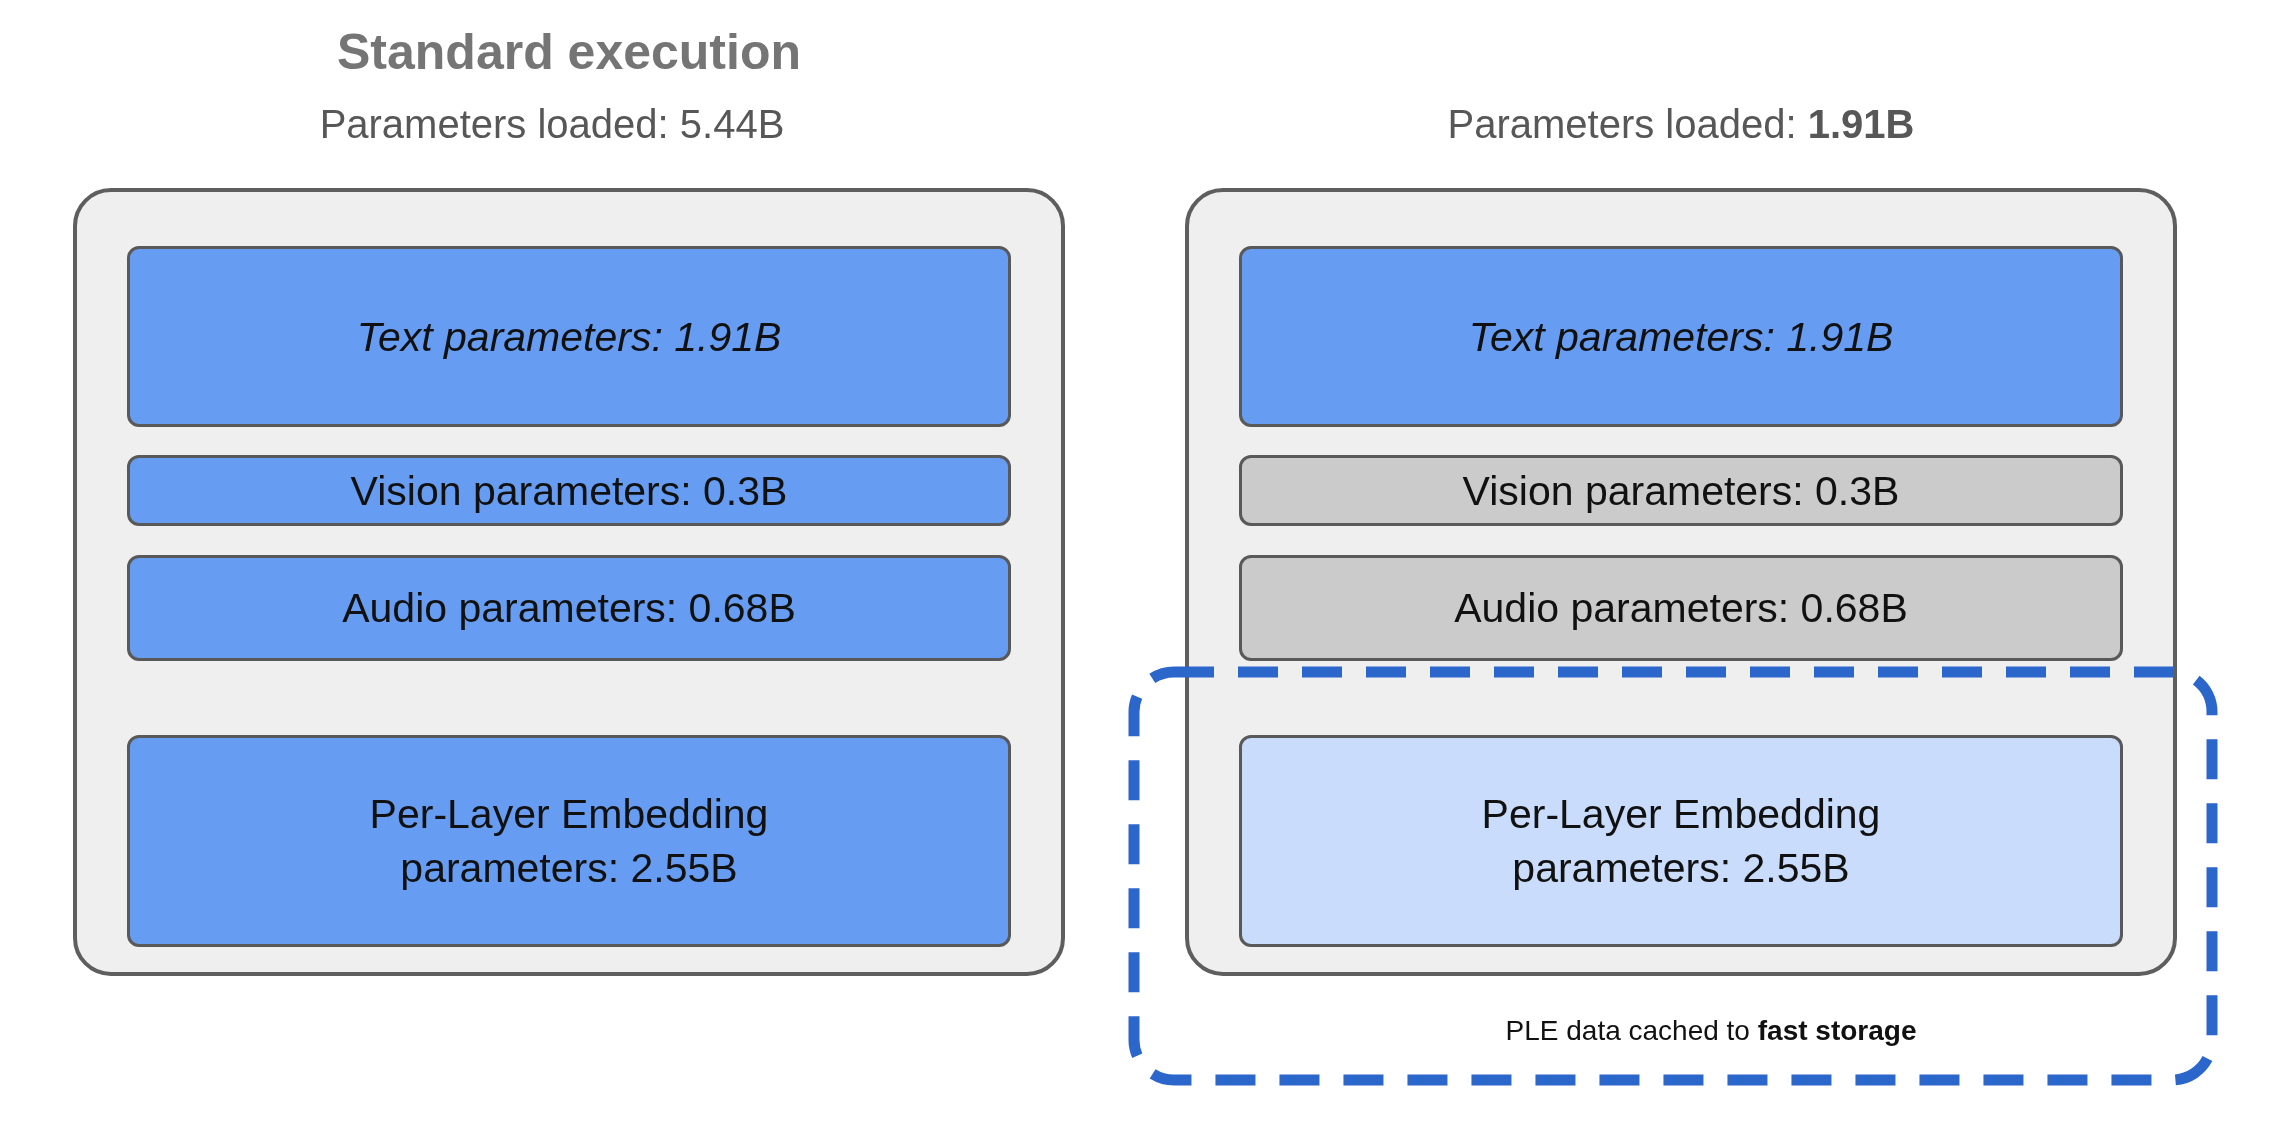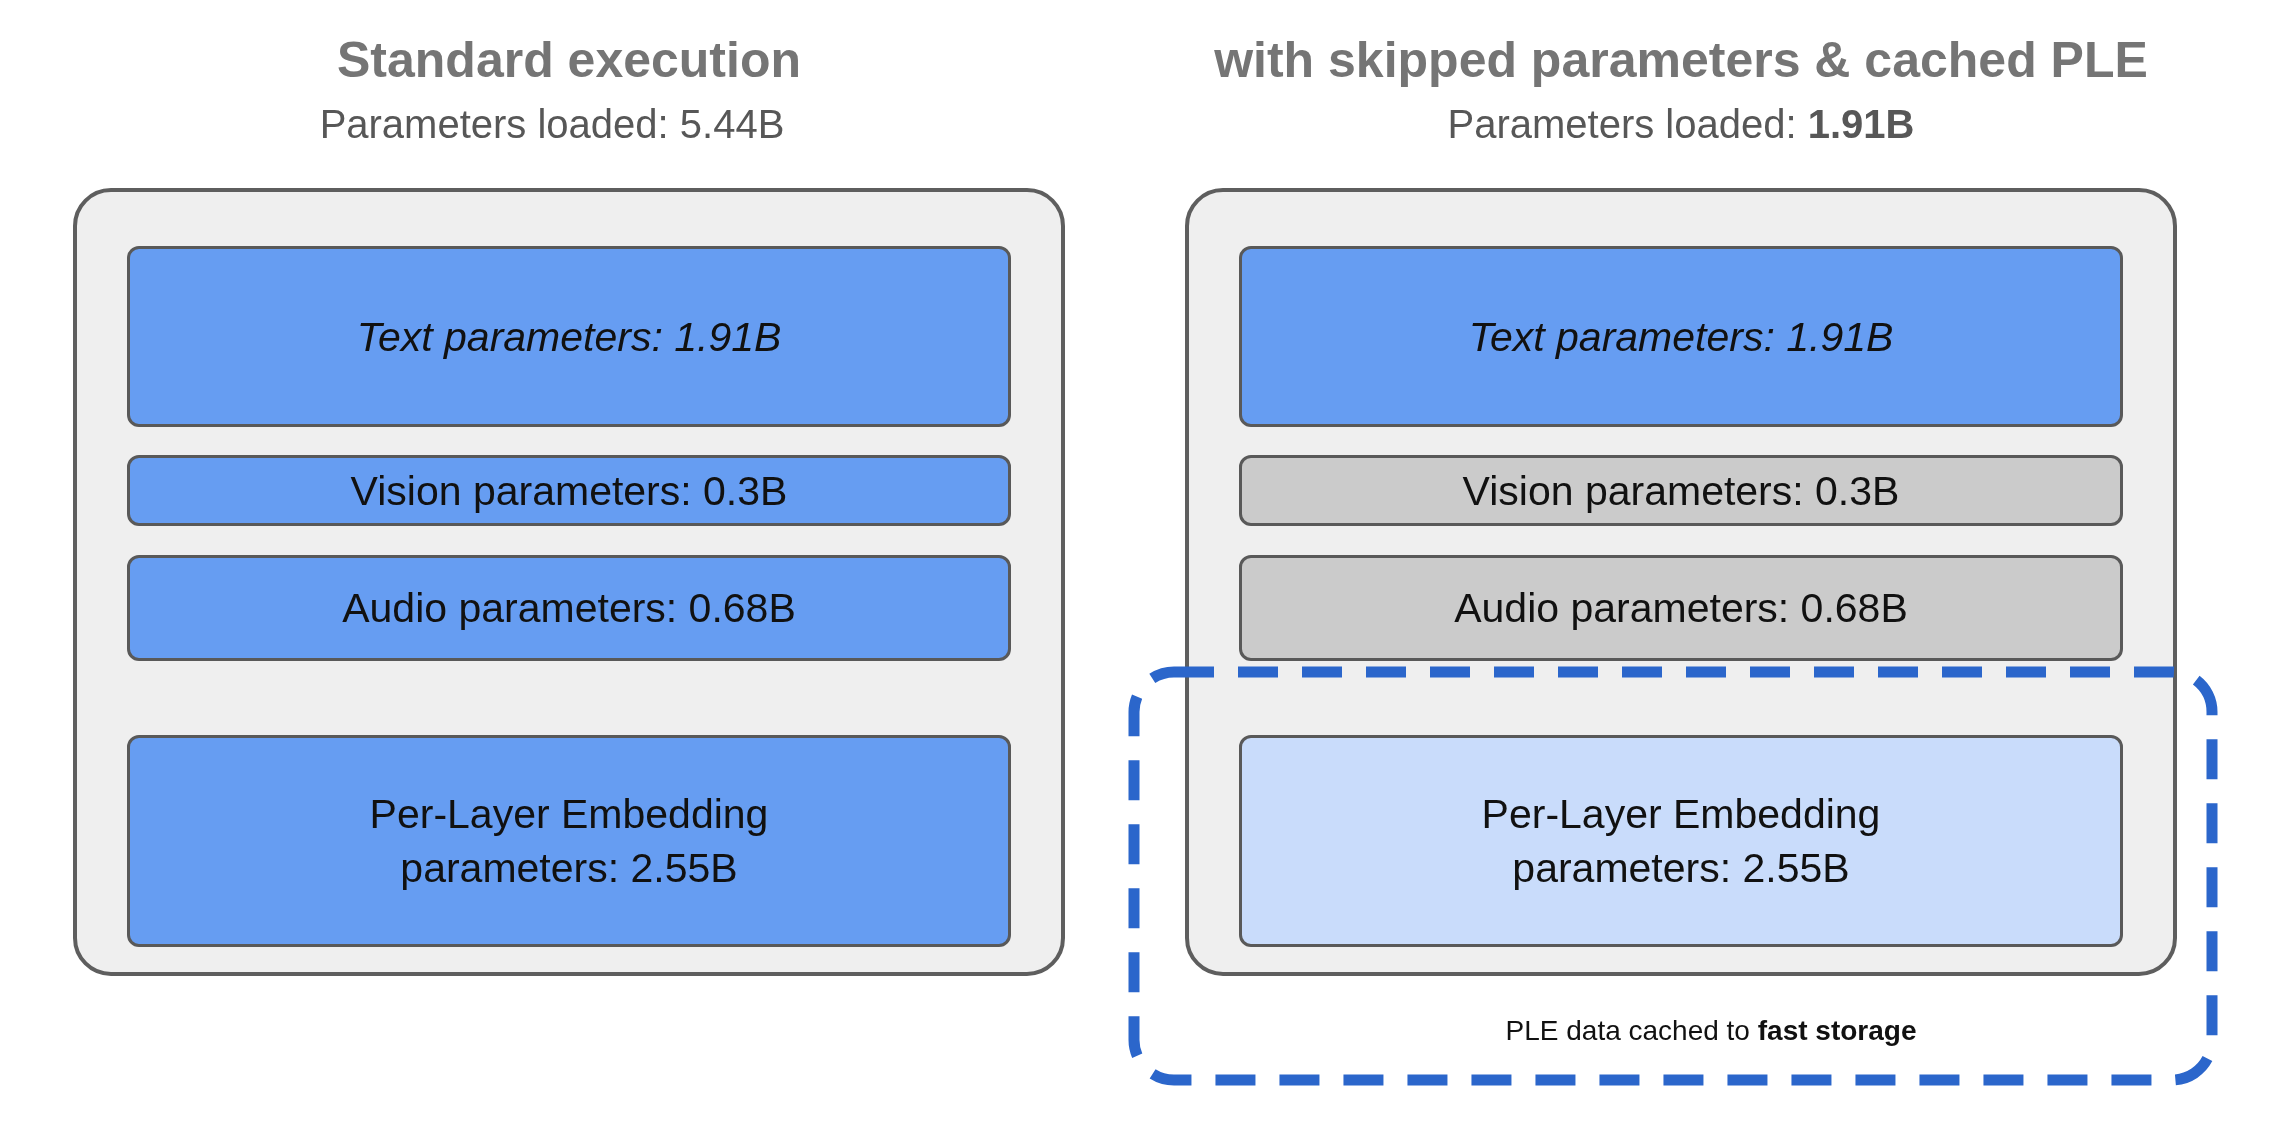--- a/index.html
+++ b/index.html
@@ -13,21 +13,20 @@
   }
 
   .panel-title {
     position: absolute;
     top: 24px;
     font-size: 50px;
     line-height: 56px;
     font-weight: 700;
     color: #757575;
     text-align: center;
-    margin-top: 8px;
   }
   .panel-subtitle {
     position: absolute;
     top: 100px;
     font-size: 40px;
     line-height: 48px;
     font-weight: 400;
     color: #575757;
     text-align: center;
   }
@@ -116,21 +115,20 @@
     </div>
     <div class="param-box row-audio fill-loaded">
       <span class="box-label">Audio parameters: 0.68B</span>
     </div>
     <div class="param-box row-ple fill-loaded">
       <span class="box-label">Per-Layer Embedding
 parameters: 2.55B</span>
     </div>
   </div>
 
-  <div class="panel-title" style="left:1185px; width:992px;">with skipped parameters &amp; cached PLE</div>
 
   <div class="panel-subtitle" style="left:1185px; width:992px;">
     <span>Parameters loaded: </span><span class="sub-value-bold">1.91B</span>
   </div>
 
   <div class="model-container container-right">
     <div class="param-box row-text fill-loaded">
       <span class="box-label">Text parameters: 1.91B</span>
     </div>
     <div class="param-box row-vision fill-skipped">

